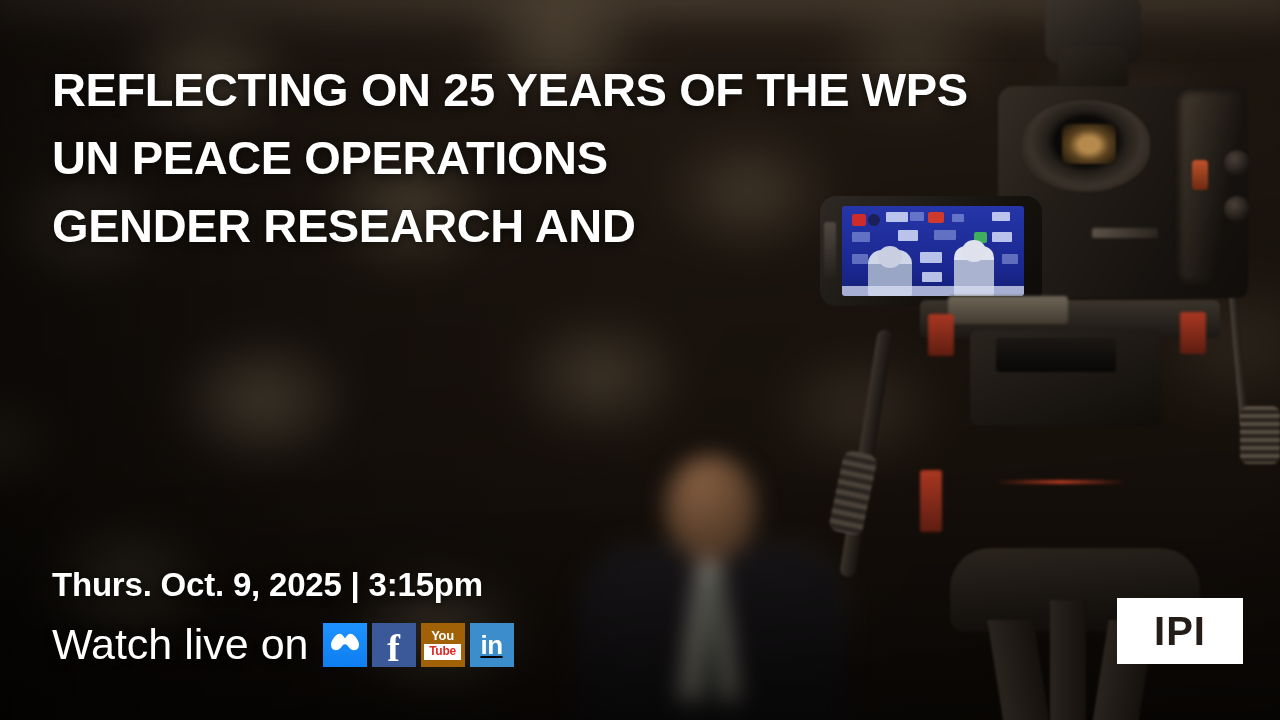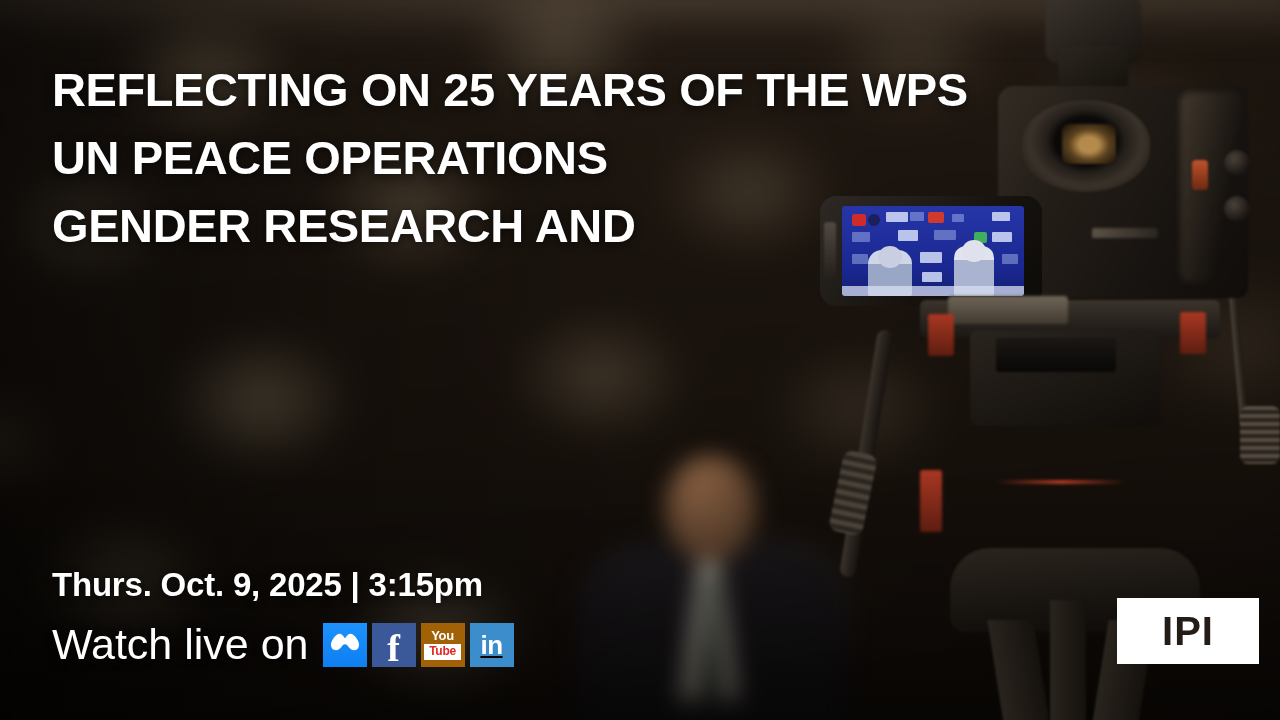--- a/index.html
+++ b/index.html
@@ -276,21 +276,21 @@
   }
   .yt-wrap{ display:flex; flex-direction:column; align-items:center; gap:2px; }
   .yt-you{ color:#fff; font-size:13px; font-weight:700; line-height:1; letter-spacing:-0.3px; }
   .yt-tube{
     background:#fff; color:#de2925; font-size:12px; font-weight:700;
     border-radius:0; padding:1px 5px 2px; line-height:1.05; letter-spacing:-0.3px;
   }
 
   
   .ipi-logo{
-    position:absolute; left:1117px; top:598px; width:142px; height:66px;
+    position:absolute; left:1117px; top:598px; width:126px; height:66px;
     background:#ffffff;
     display:flex; align-items:center; justify-content:center;
   }
   .ipi-logo .mark{
     color:#241c16; font-size:40px; font-weight:700; letter-spacing:1px; line-height:1;
   }
 </style>
 </head>
 <body>
 

